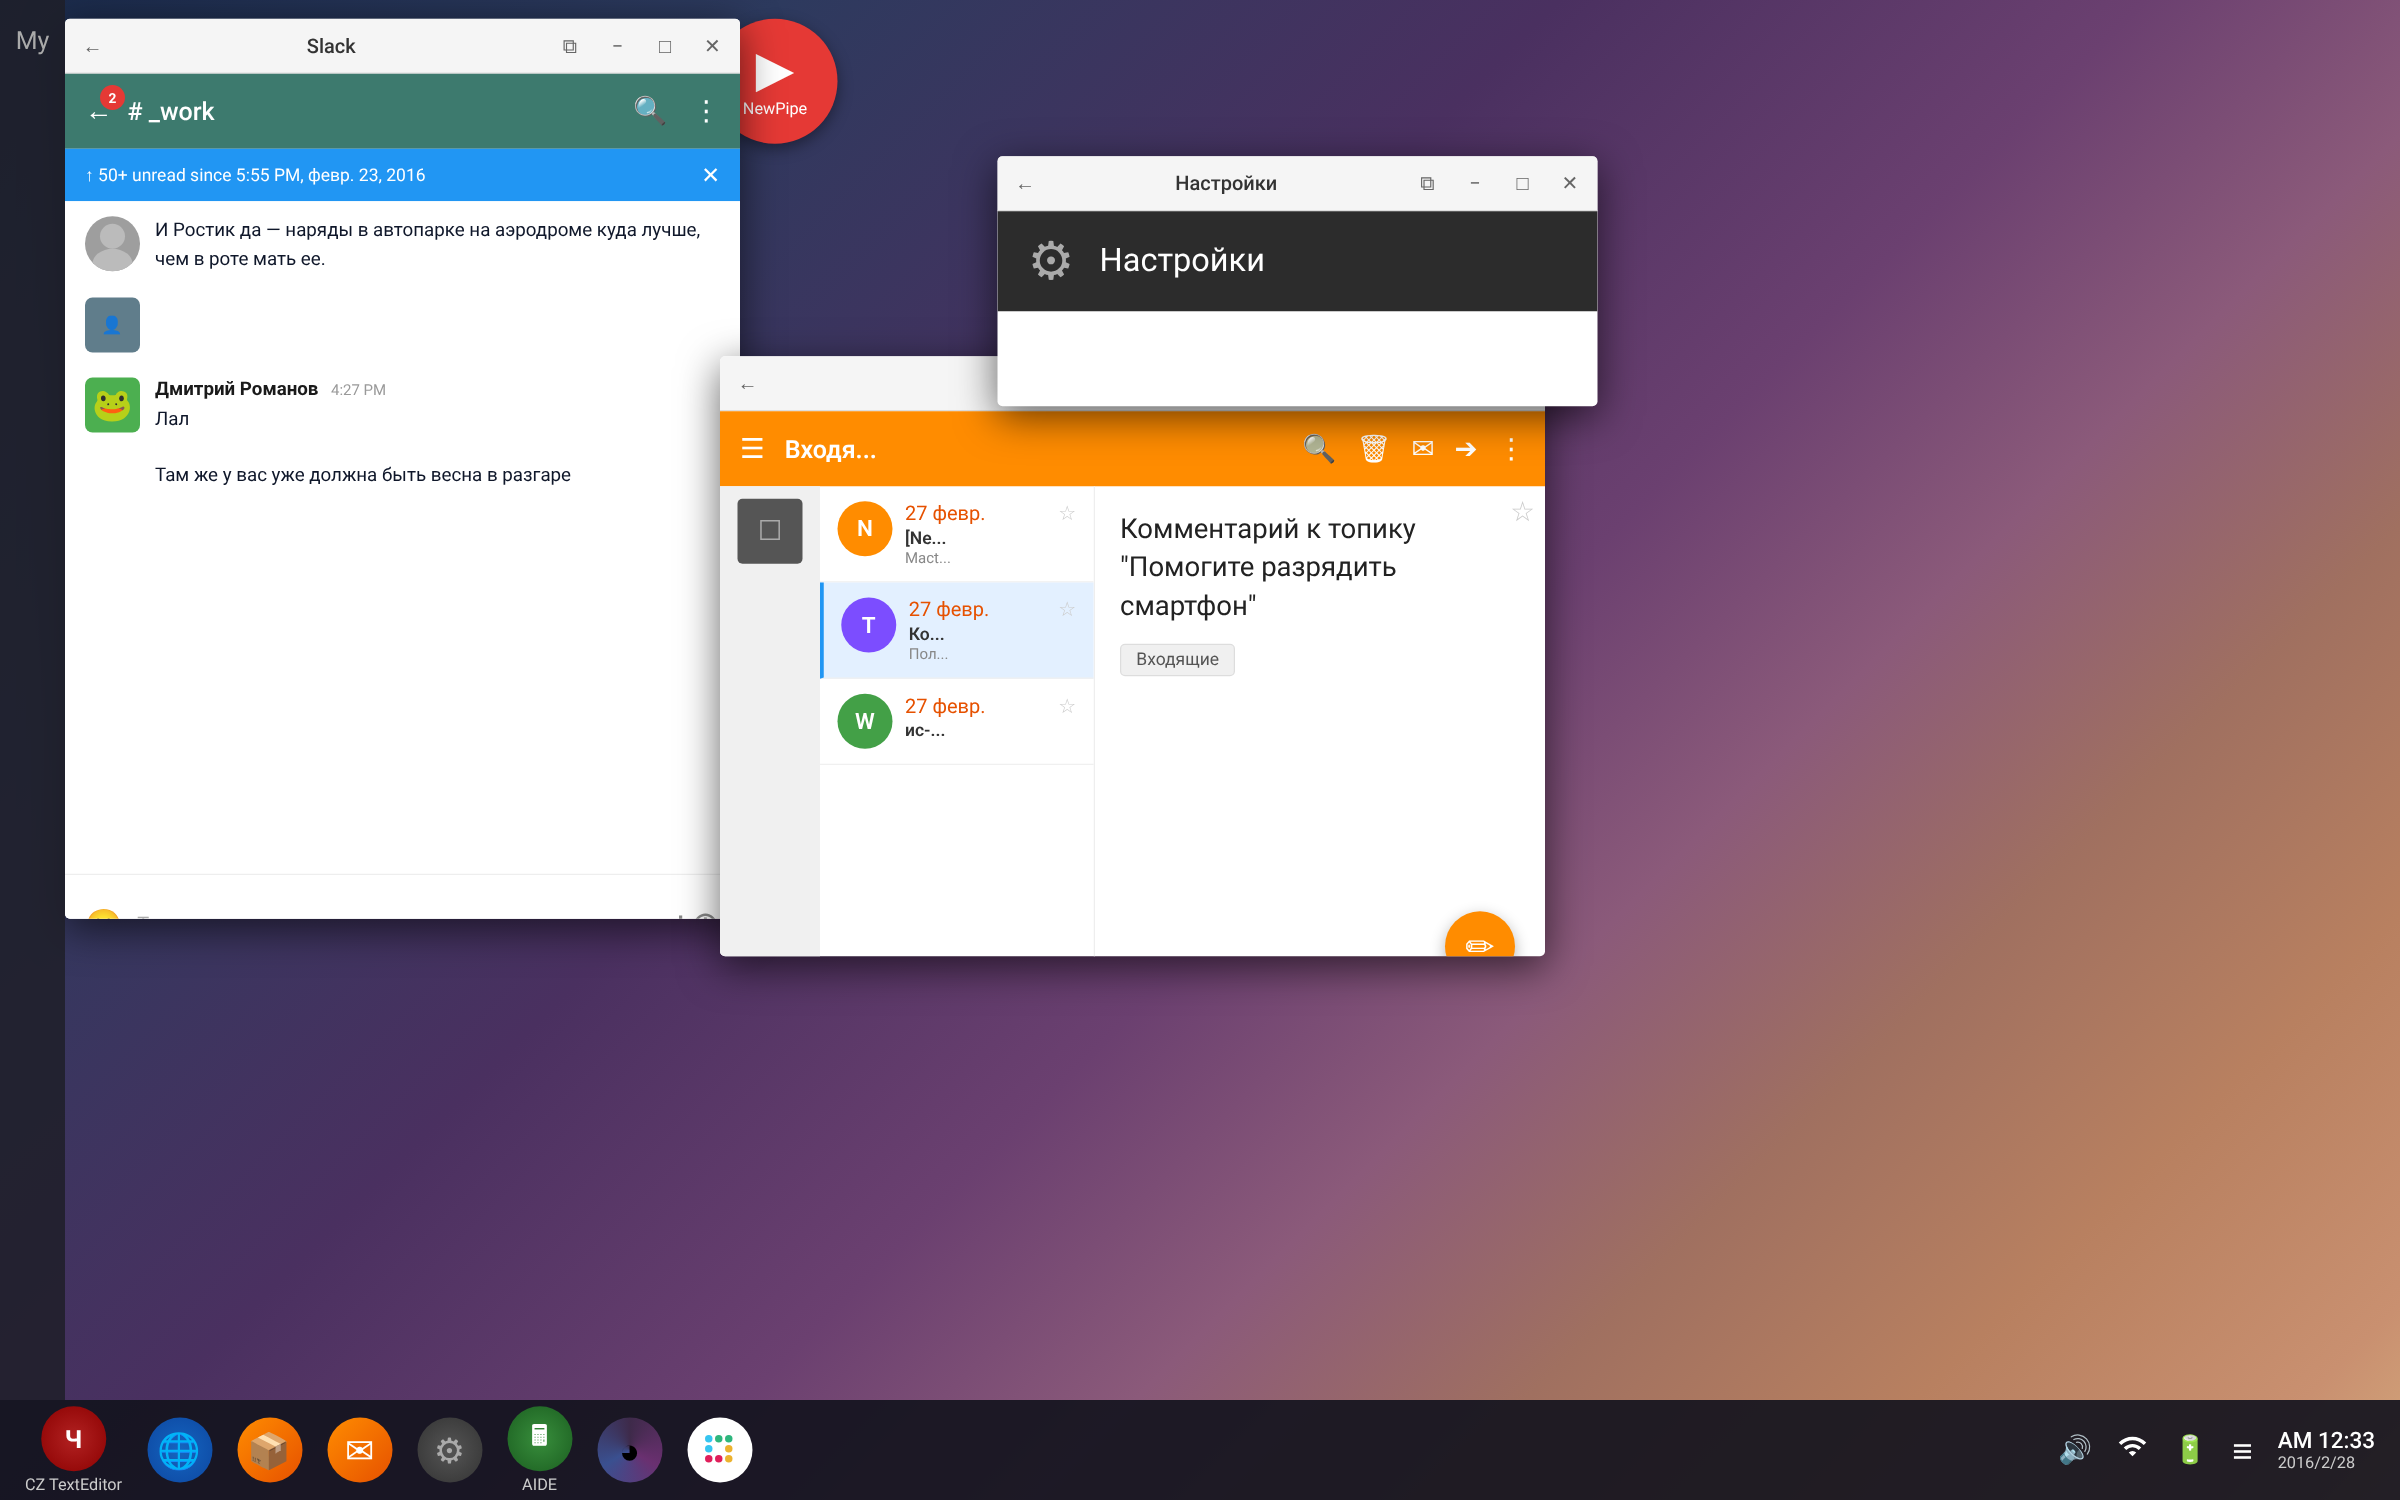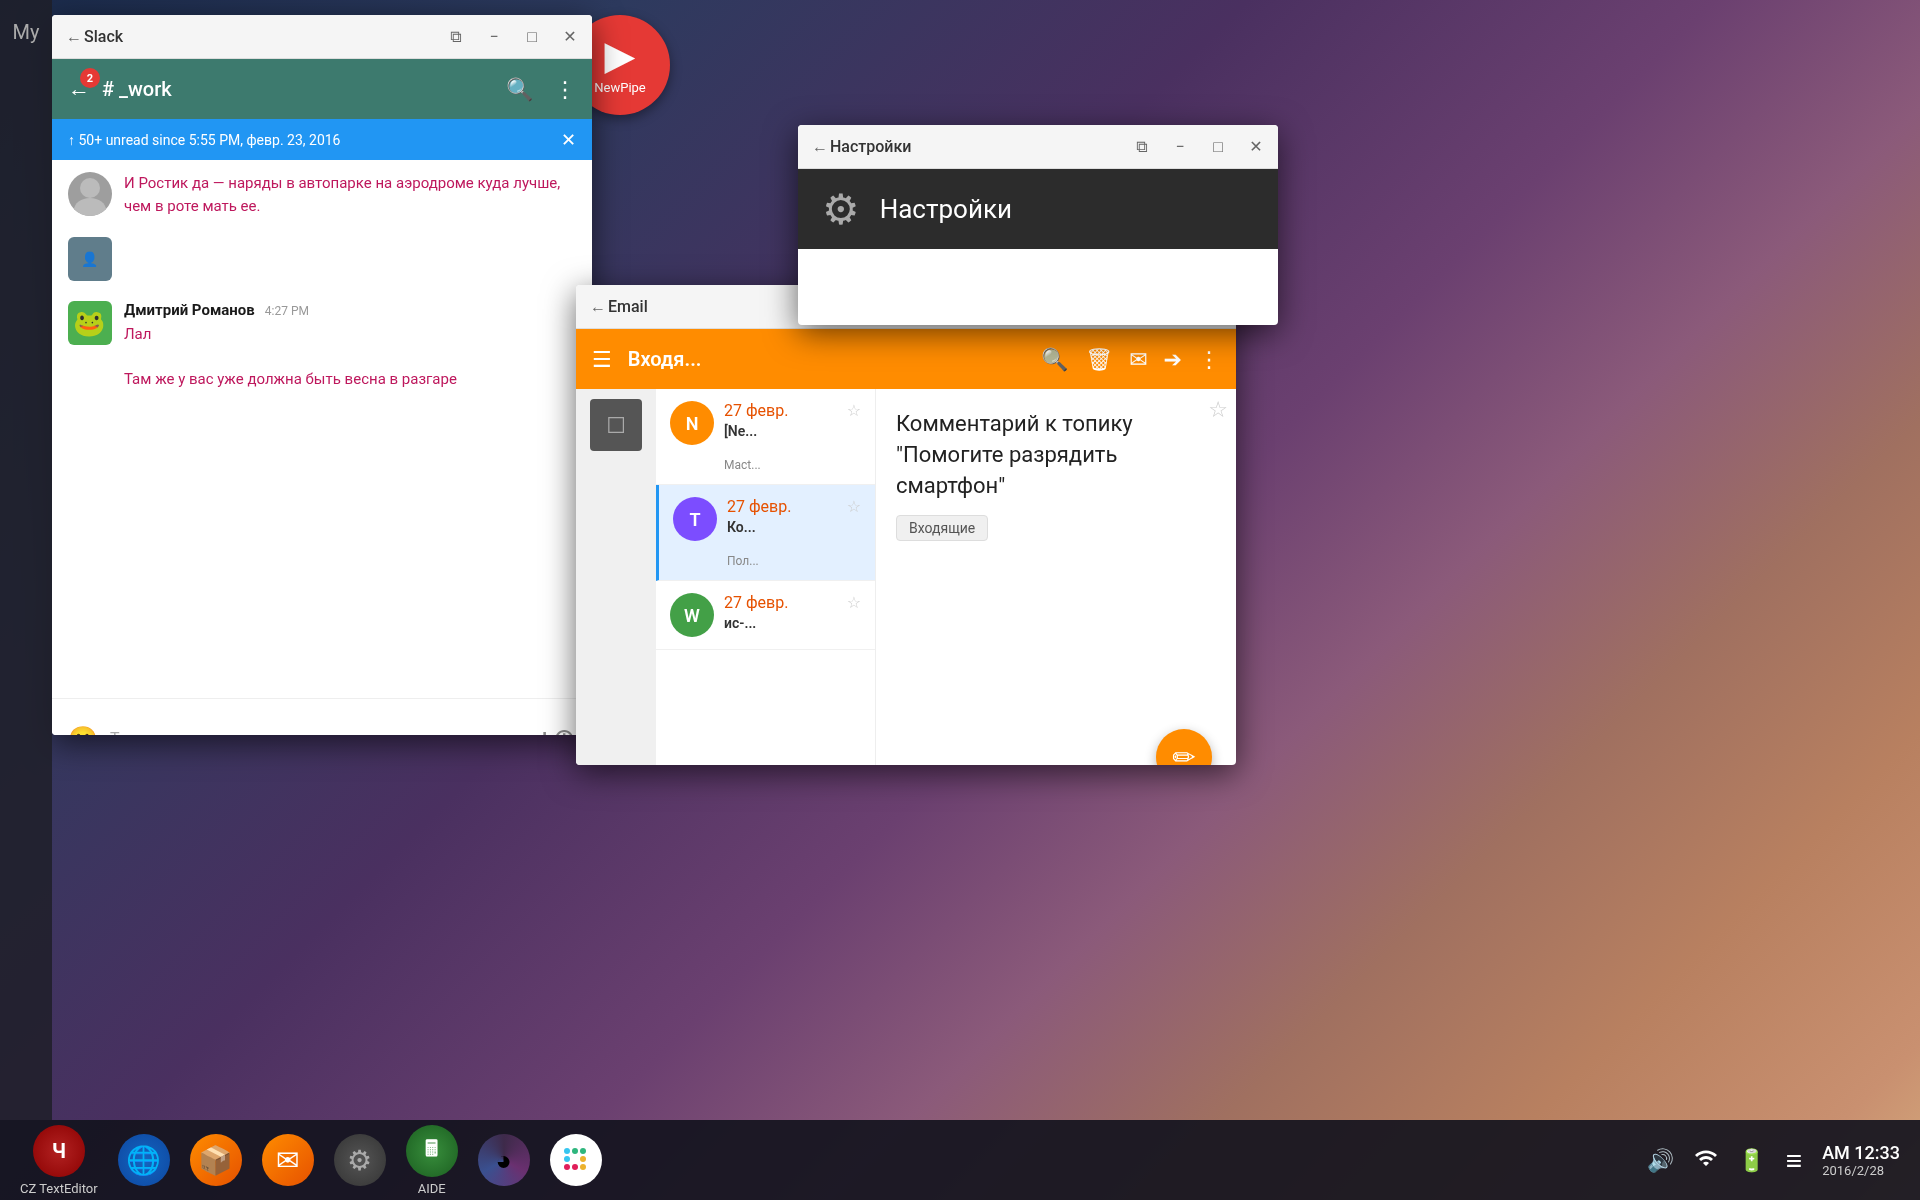--- a/index.html
+++ b/index.html
@@ -100,21 +100,21 @@
       display: flex;
       align-items: center;
       background: #f5f5f5;
       padding: 0 12px;
       height: 44px;
       border-bottom: 1px solid #ddd;
     }
 
     .window-title {
       flex: 1;
-      text-align: left;
+      text-align: center;
       font-size: 16px;
       color: #333;
       font-weight: 500;
     }
 
     .window-controls {
       display: flex;
       gap: 18px;
       align-items: center;
     }
@@ -244,21 +244,21 @@
       font-size: 15px;
       color: #1a1a1a;
     }
 
     .slack-time {
       color: #999;
       font-size: 12px;
     }
 
     .slack-message-text {
-      color: #be185d;
+      color: #0f172a;
       font-size: 15px;
       line-height: 1.5;
     }
 
     .slack-reactions {
       display: flex;
       gap: 8px;
       margin-top: 8px;
     }
 
@@ -418,21 +418,20 @@
       overflow: hidden;
       text-overflow: ellipsis;
     }
 
     .email-item-preview {
       font-size: 12px;
       color: #888;
       white-space: nowrap;
       overflow: hidden;
       text-overflow: ellipsis;
-      margin-top: 19px;
     }
 
     .email-star {
       color: #ccc;
       font-size: 16px;
     }
 
     .email-content {
       flex: 1;
       padding: 20px;

